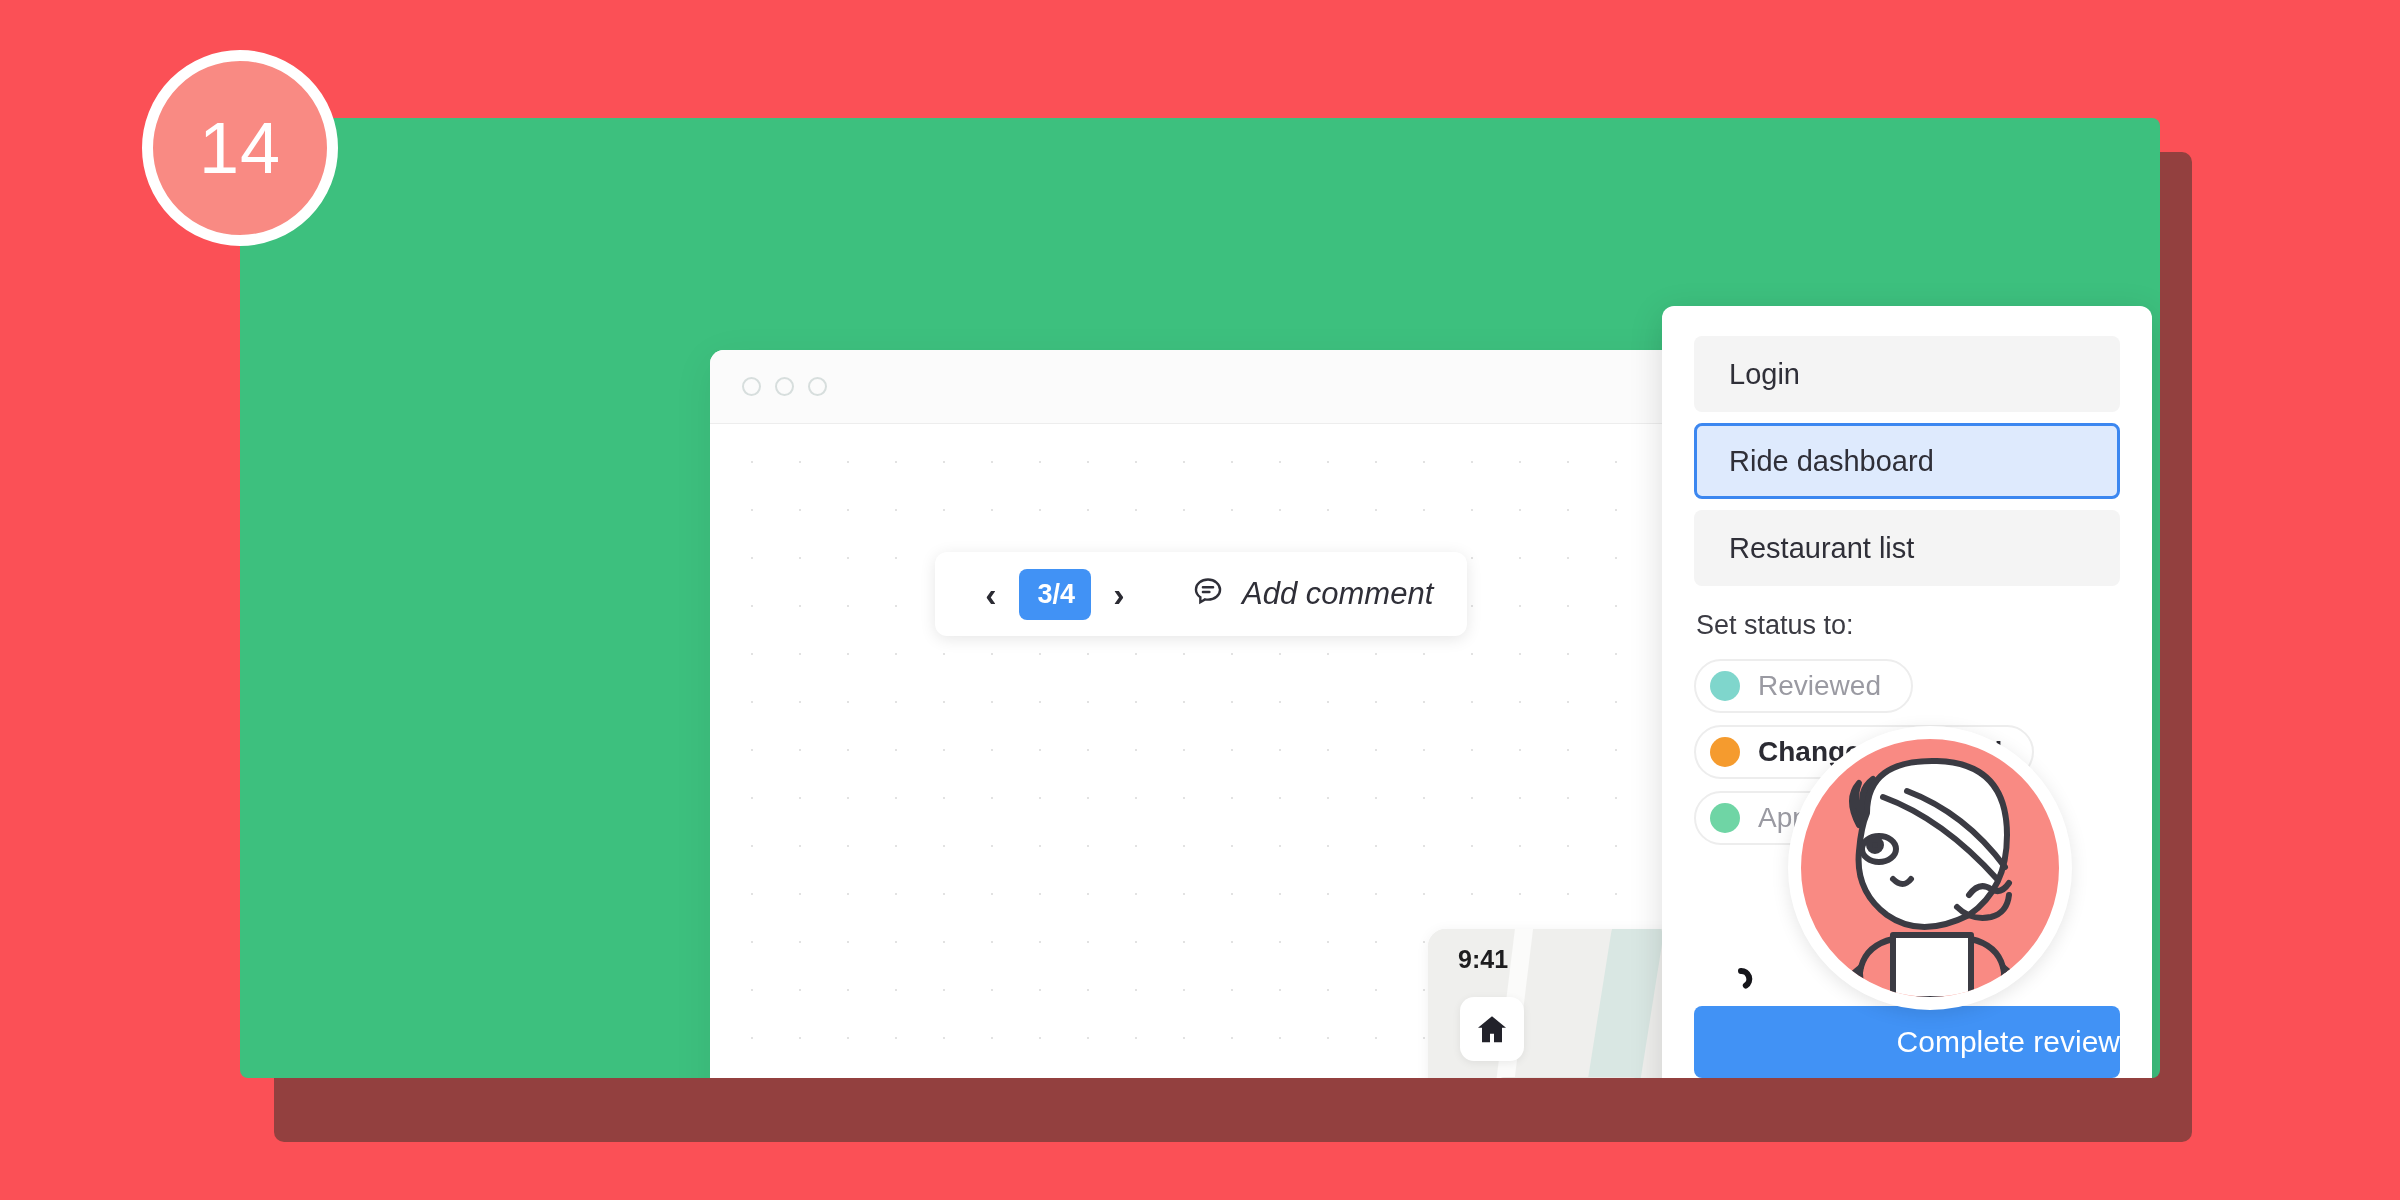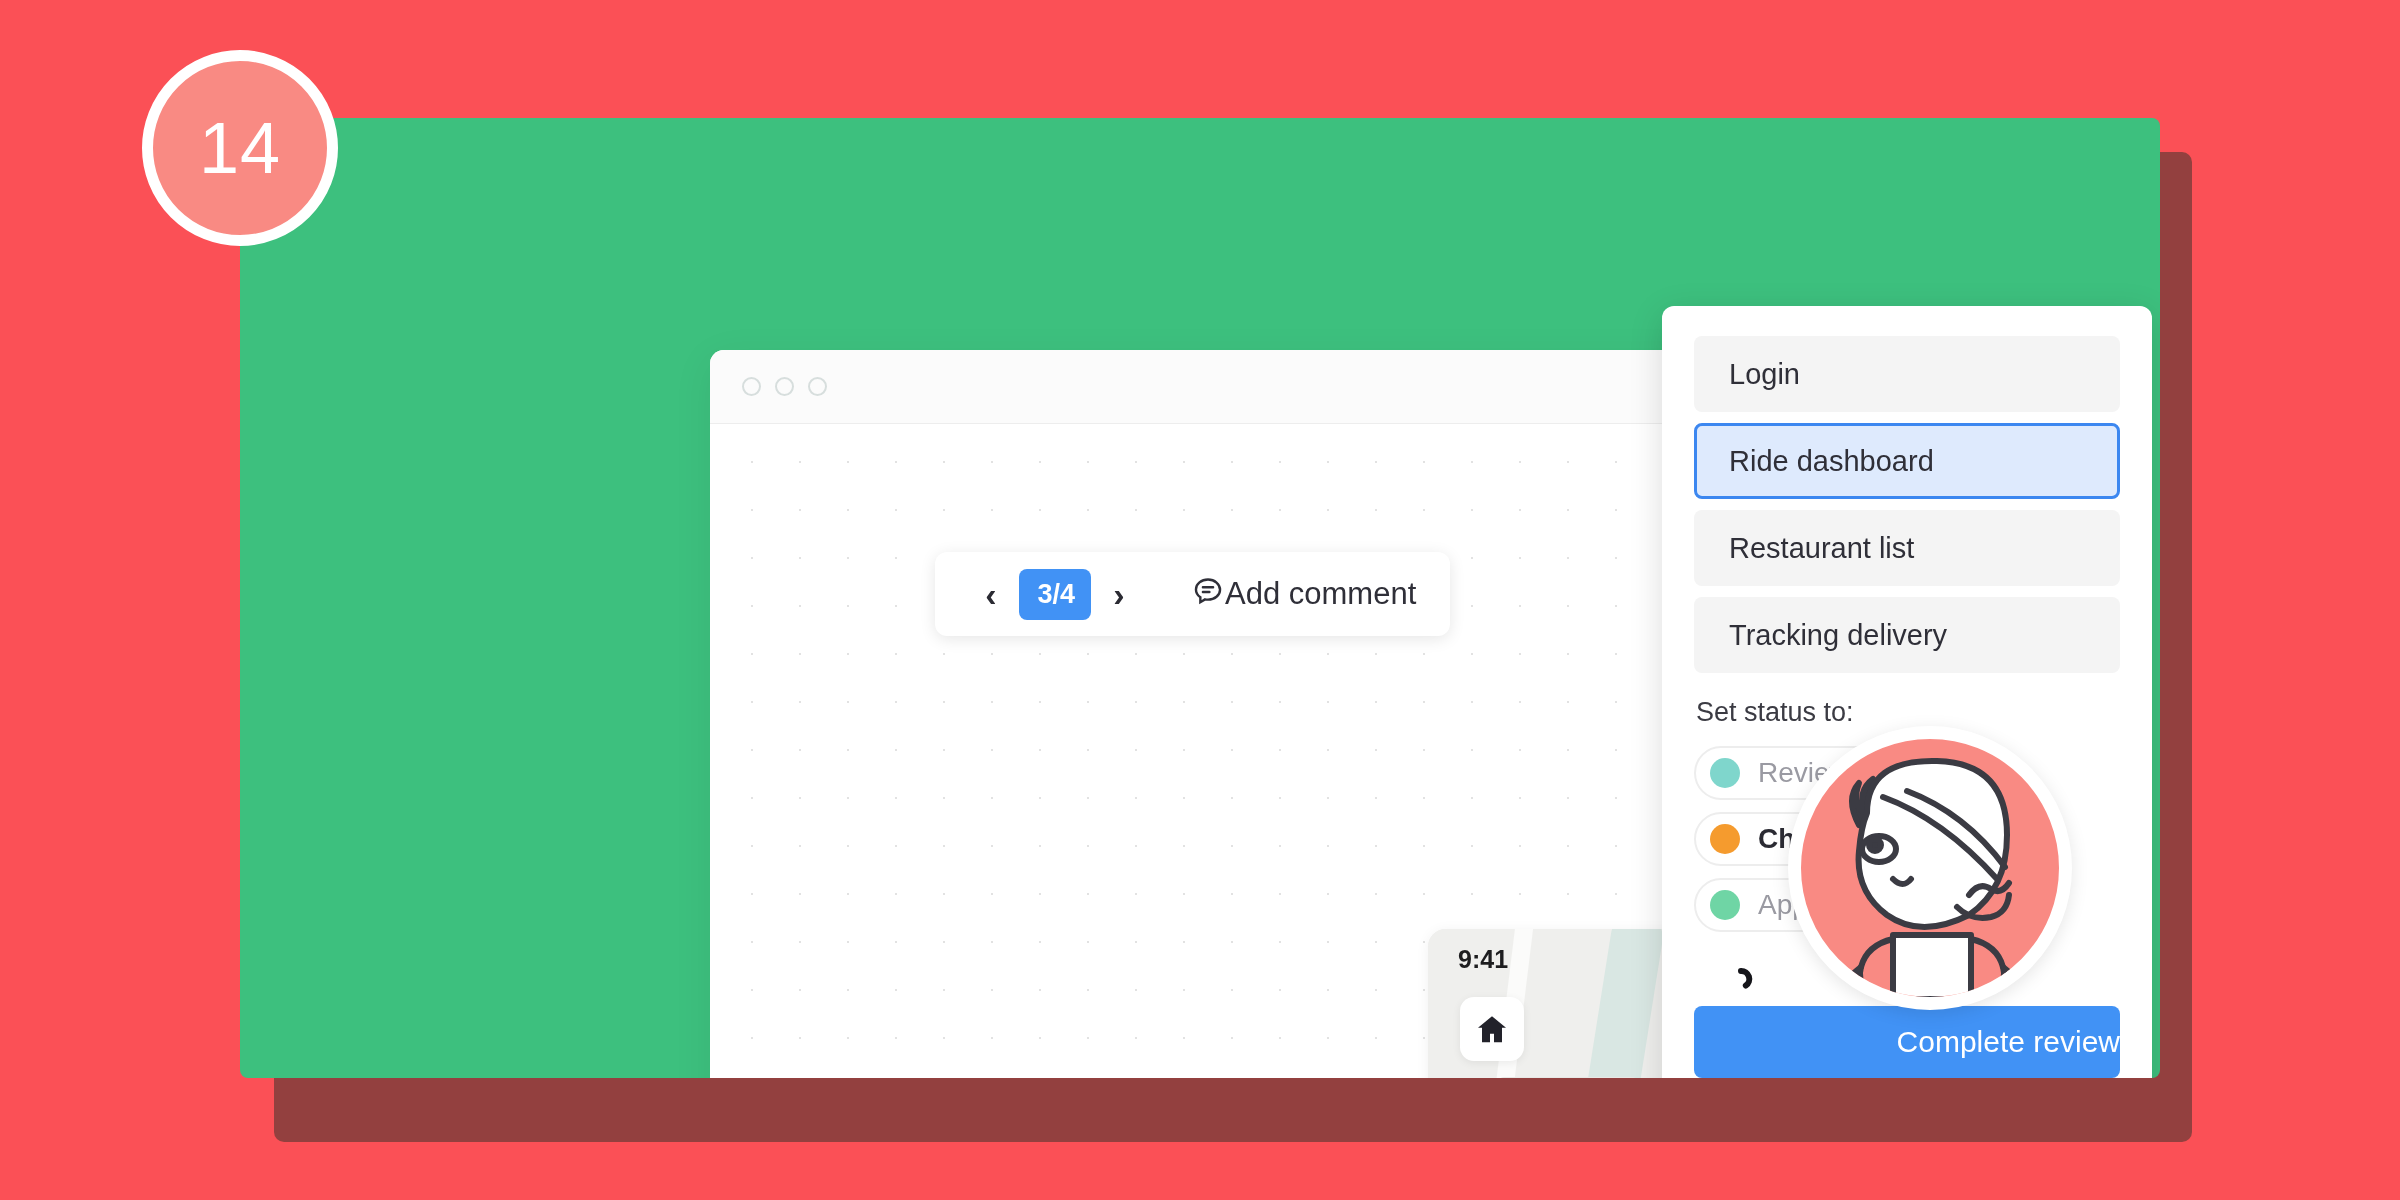--- a/index.html
+++ b/index.html
@@ -70,22 +70,22 @@
     width: 44px; height: 54px; display: flex; align-items: center;
     justify-content: center; font-size: 34px; color: #2b2b33;
     font-weight: 700; cursor: pointer; user-select: none;
   }
   #page-pill {
     background: #4192F5; color: #fff; border-radius: 8px;
     padding: 10px 16px; font-size: 27px; font-weight: 700;
     min-width: 72px; text-align: right; margin: 0 6px;
   }
   #add-comment-btn {
-    display: flex; align-items: center; gap: 0;
-    margin-left: 50px; cursor: pointer;
+    display: flex; align-items: center; gap: 17px;
+    margin-left: 50px; cursor: pointer; font-style: italic;
   }
   #add-comment-label { font-size: 31px; color: #2f2f38; }
 
   
   #phone {
     position: absolute; left: 718px; top: 505px;
     width: 530px; height: 430px;
     background: #eeeeec; border-radius: 18px 18px 0 0;
     overflow: hidden; z-index: 14;
     box-shadow: 0 2px 14px rgba(0,0,0,.06);
@@ -262,23 +262,20 @@
   <div id="review-panel">
     <div class="screen-item">
       <span>Login</span>
     </div>
     <div class="screen-item selected">
       <span>Ride dashboard</span>
     </div>
     <div class="screen-item">
       <span>Restaurant list</span>
     </div>
-    <div class="screen-item">
-      <span>Tracking delivery</span>
-    </div>
 
     <div id="status-label">Set status to:</div>
 
     <div>
       <div class="status-chip">
         <span class="chip-dot" style="background:#7FD6CC;"></span>
         <span class="chip-label">Reviewed</span>
       </div>
     </div>
     <div>

